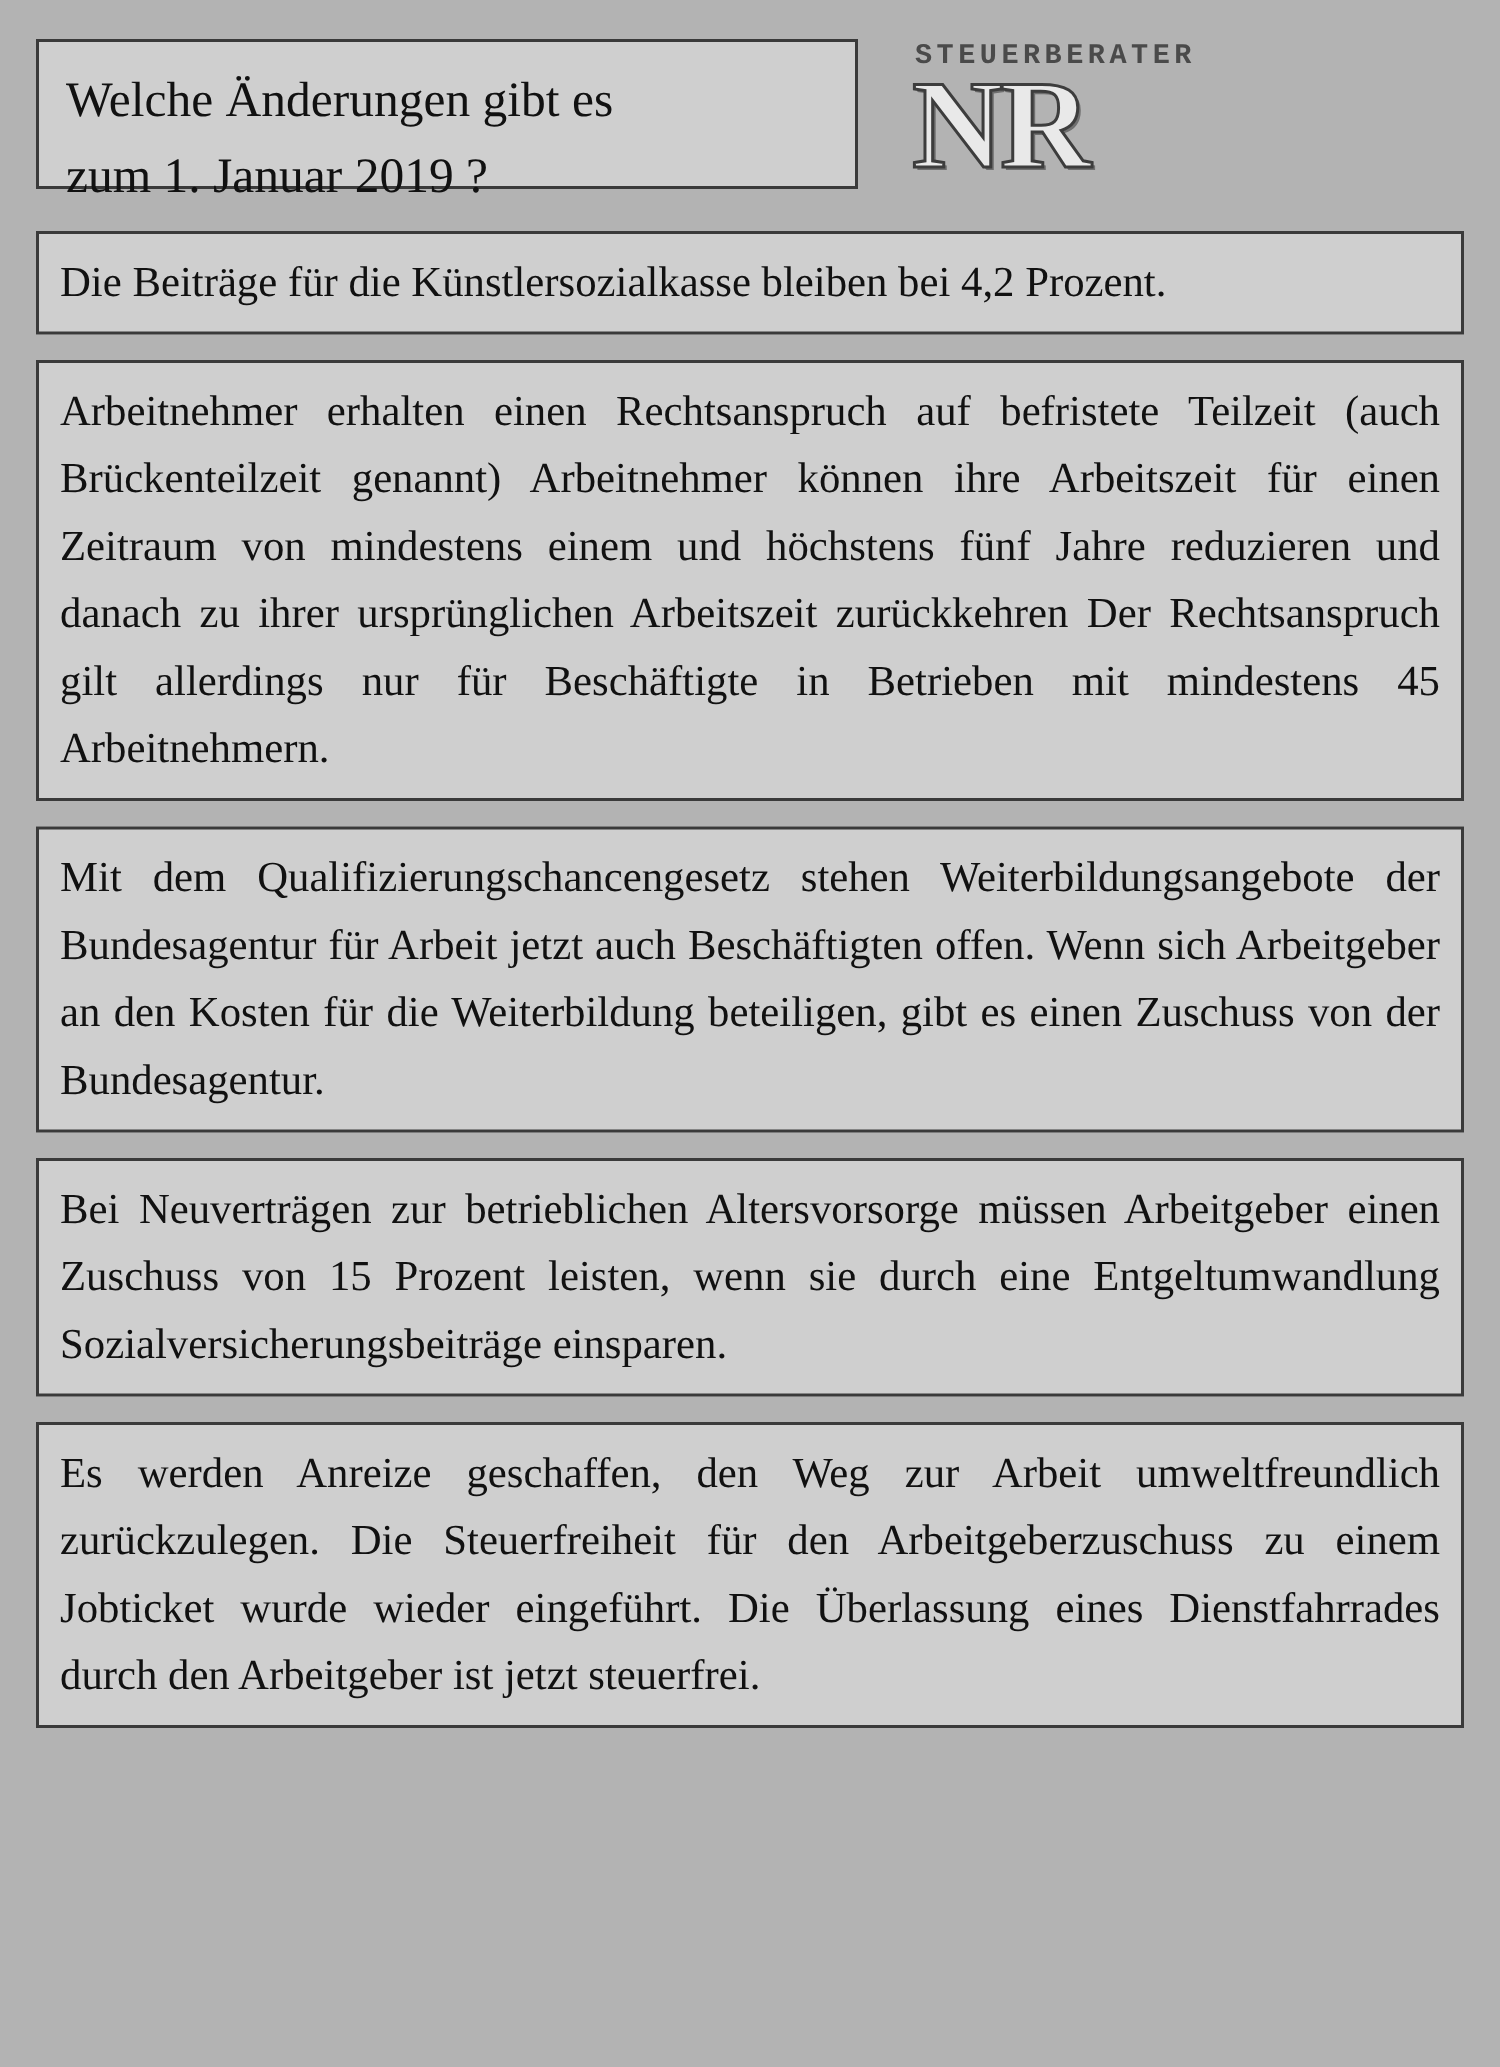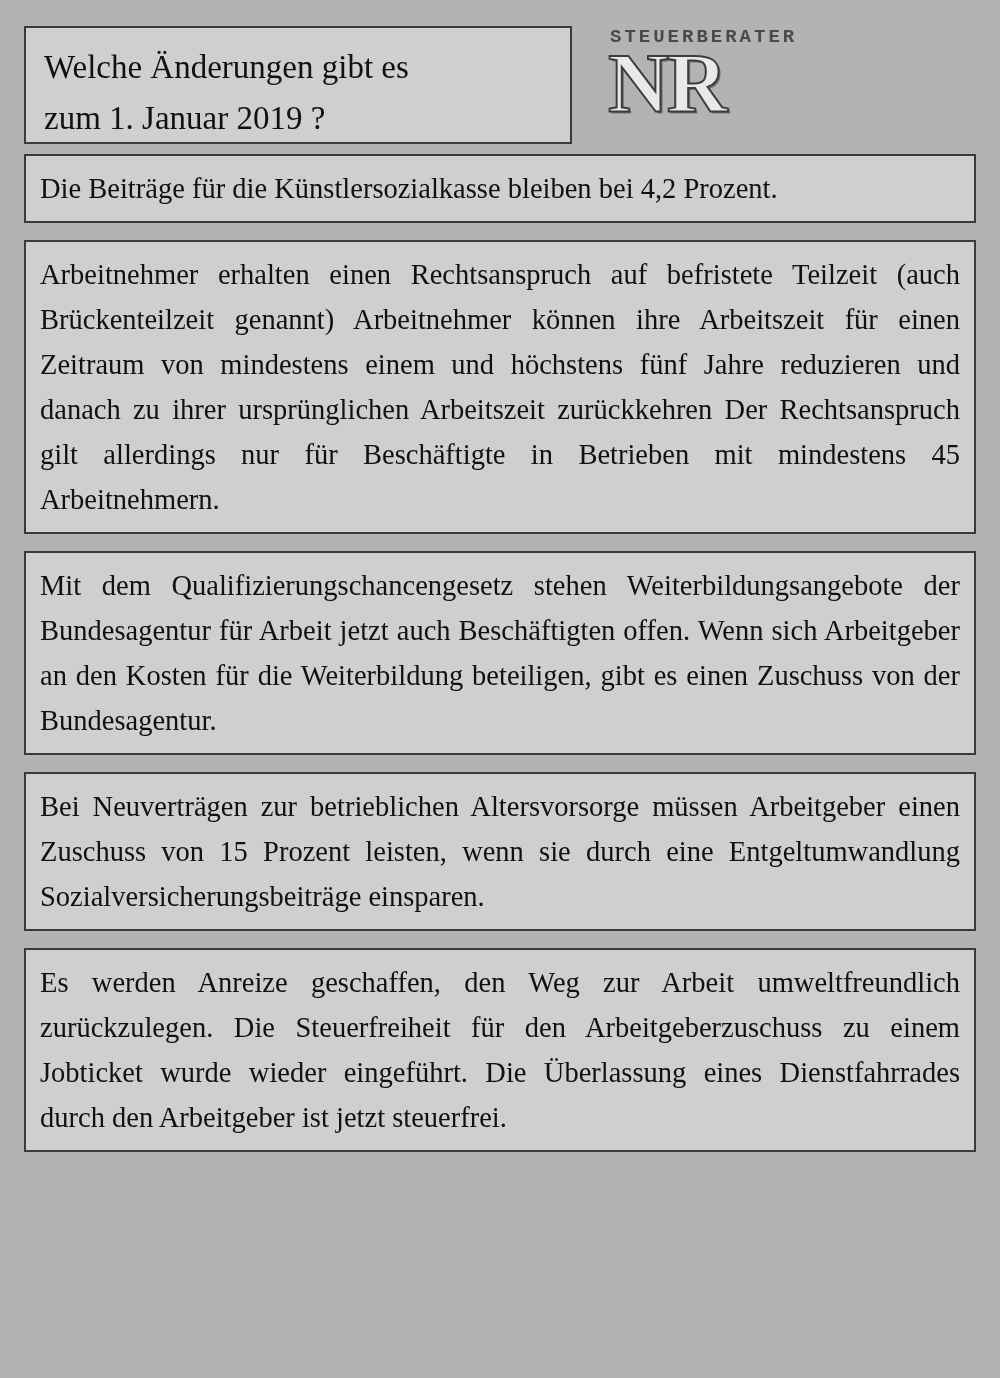--- a/index.html
+++ b/index.html
@@ -25,21 +25,21 @@
     align-items: flex-start;
     justify-content: space-between;
     height: 128px;
   }
   .title-box {
     width: 548px;
     box-sizing: border-box;
     border: 2px solid #3a3a3a;
     background: #cfcfcf;
     padding: 14px 18px 10px 18px;
-    height: 118px;
+    height: 100px;
   }
   .title-box .line {
     font-size: 33px;
     line-height: 1.55;
     color: #111;
     white-space: nowrap;
   }
   .logo {
     position: relative;
     width: 380px;

